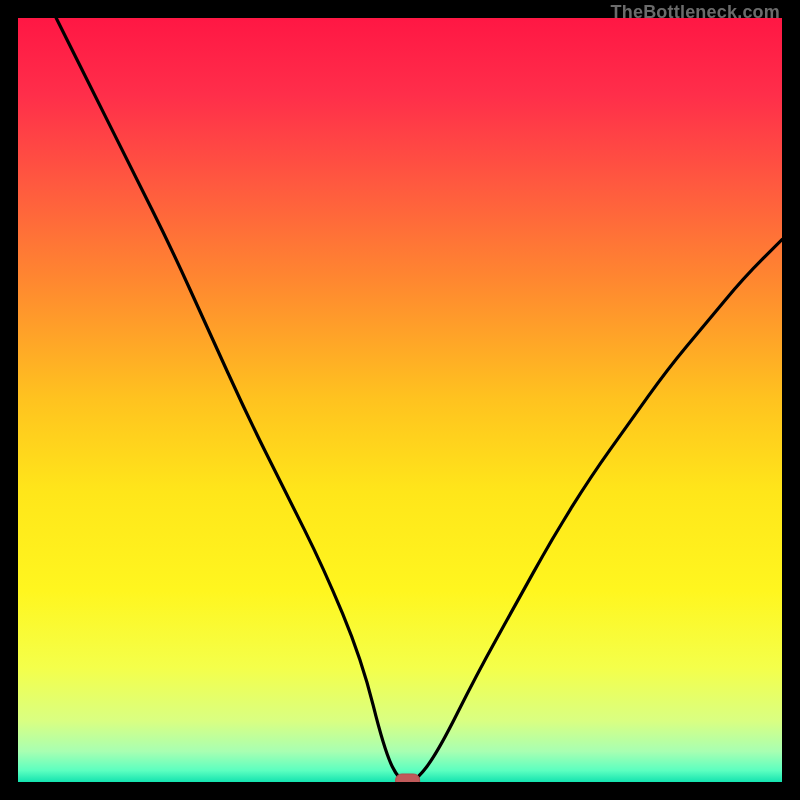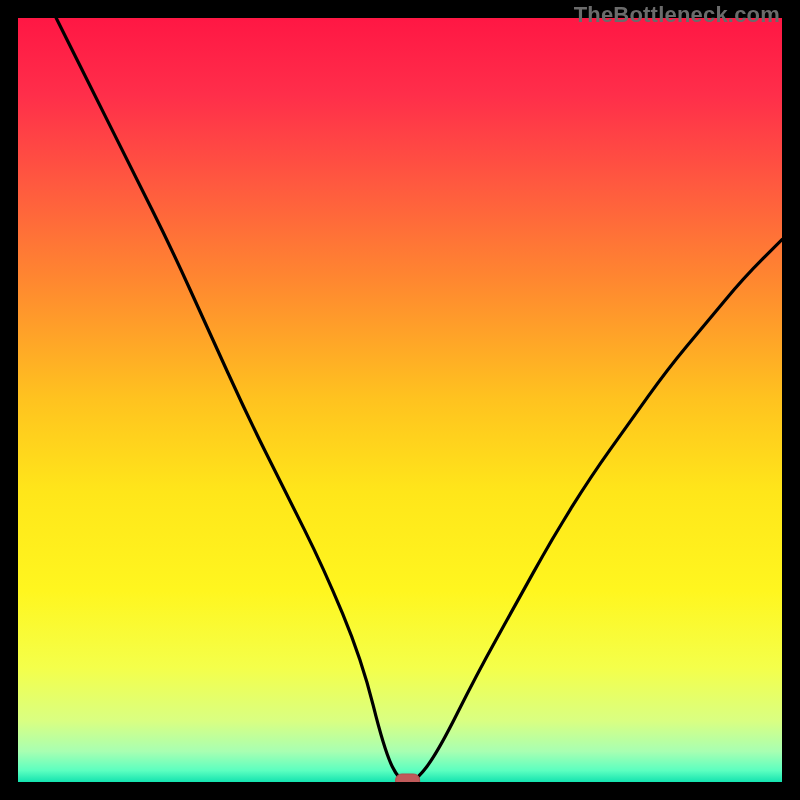--- a/index.html
+++ b/index.html
@@ -22,21 +22,21 @@
     top: 18px;
     width: 764px;
     height: 764px;
     overflow: hidden;
   }
   .watermark {
     position: absolute;
     top: 2px;
     right: 20px;
     font-family: Arial, Helvetica, sans-serif;
-    font-size: 22px;
+    font-size: 18px;
     font-weight: 600;
     color: #6b6b6b;
     letter-spacing: 0.2px;
   }
   svg { display: block; }
 </style>
 </head>
 <body>
 
 <div class="frame">

